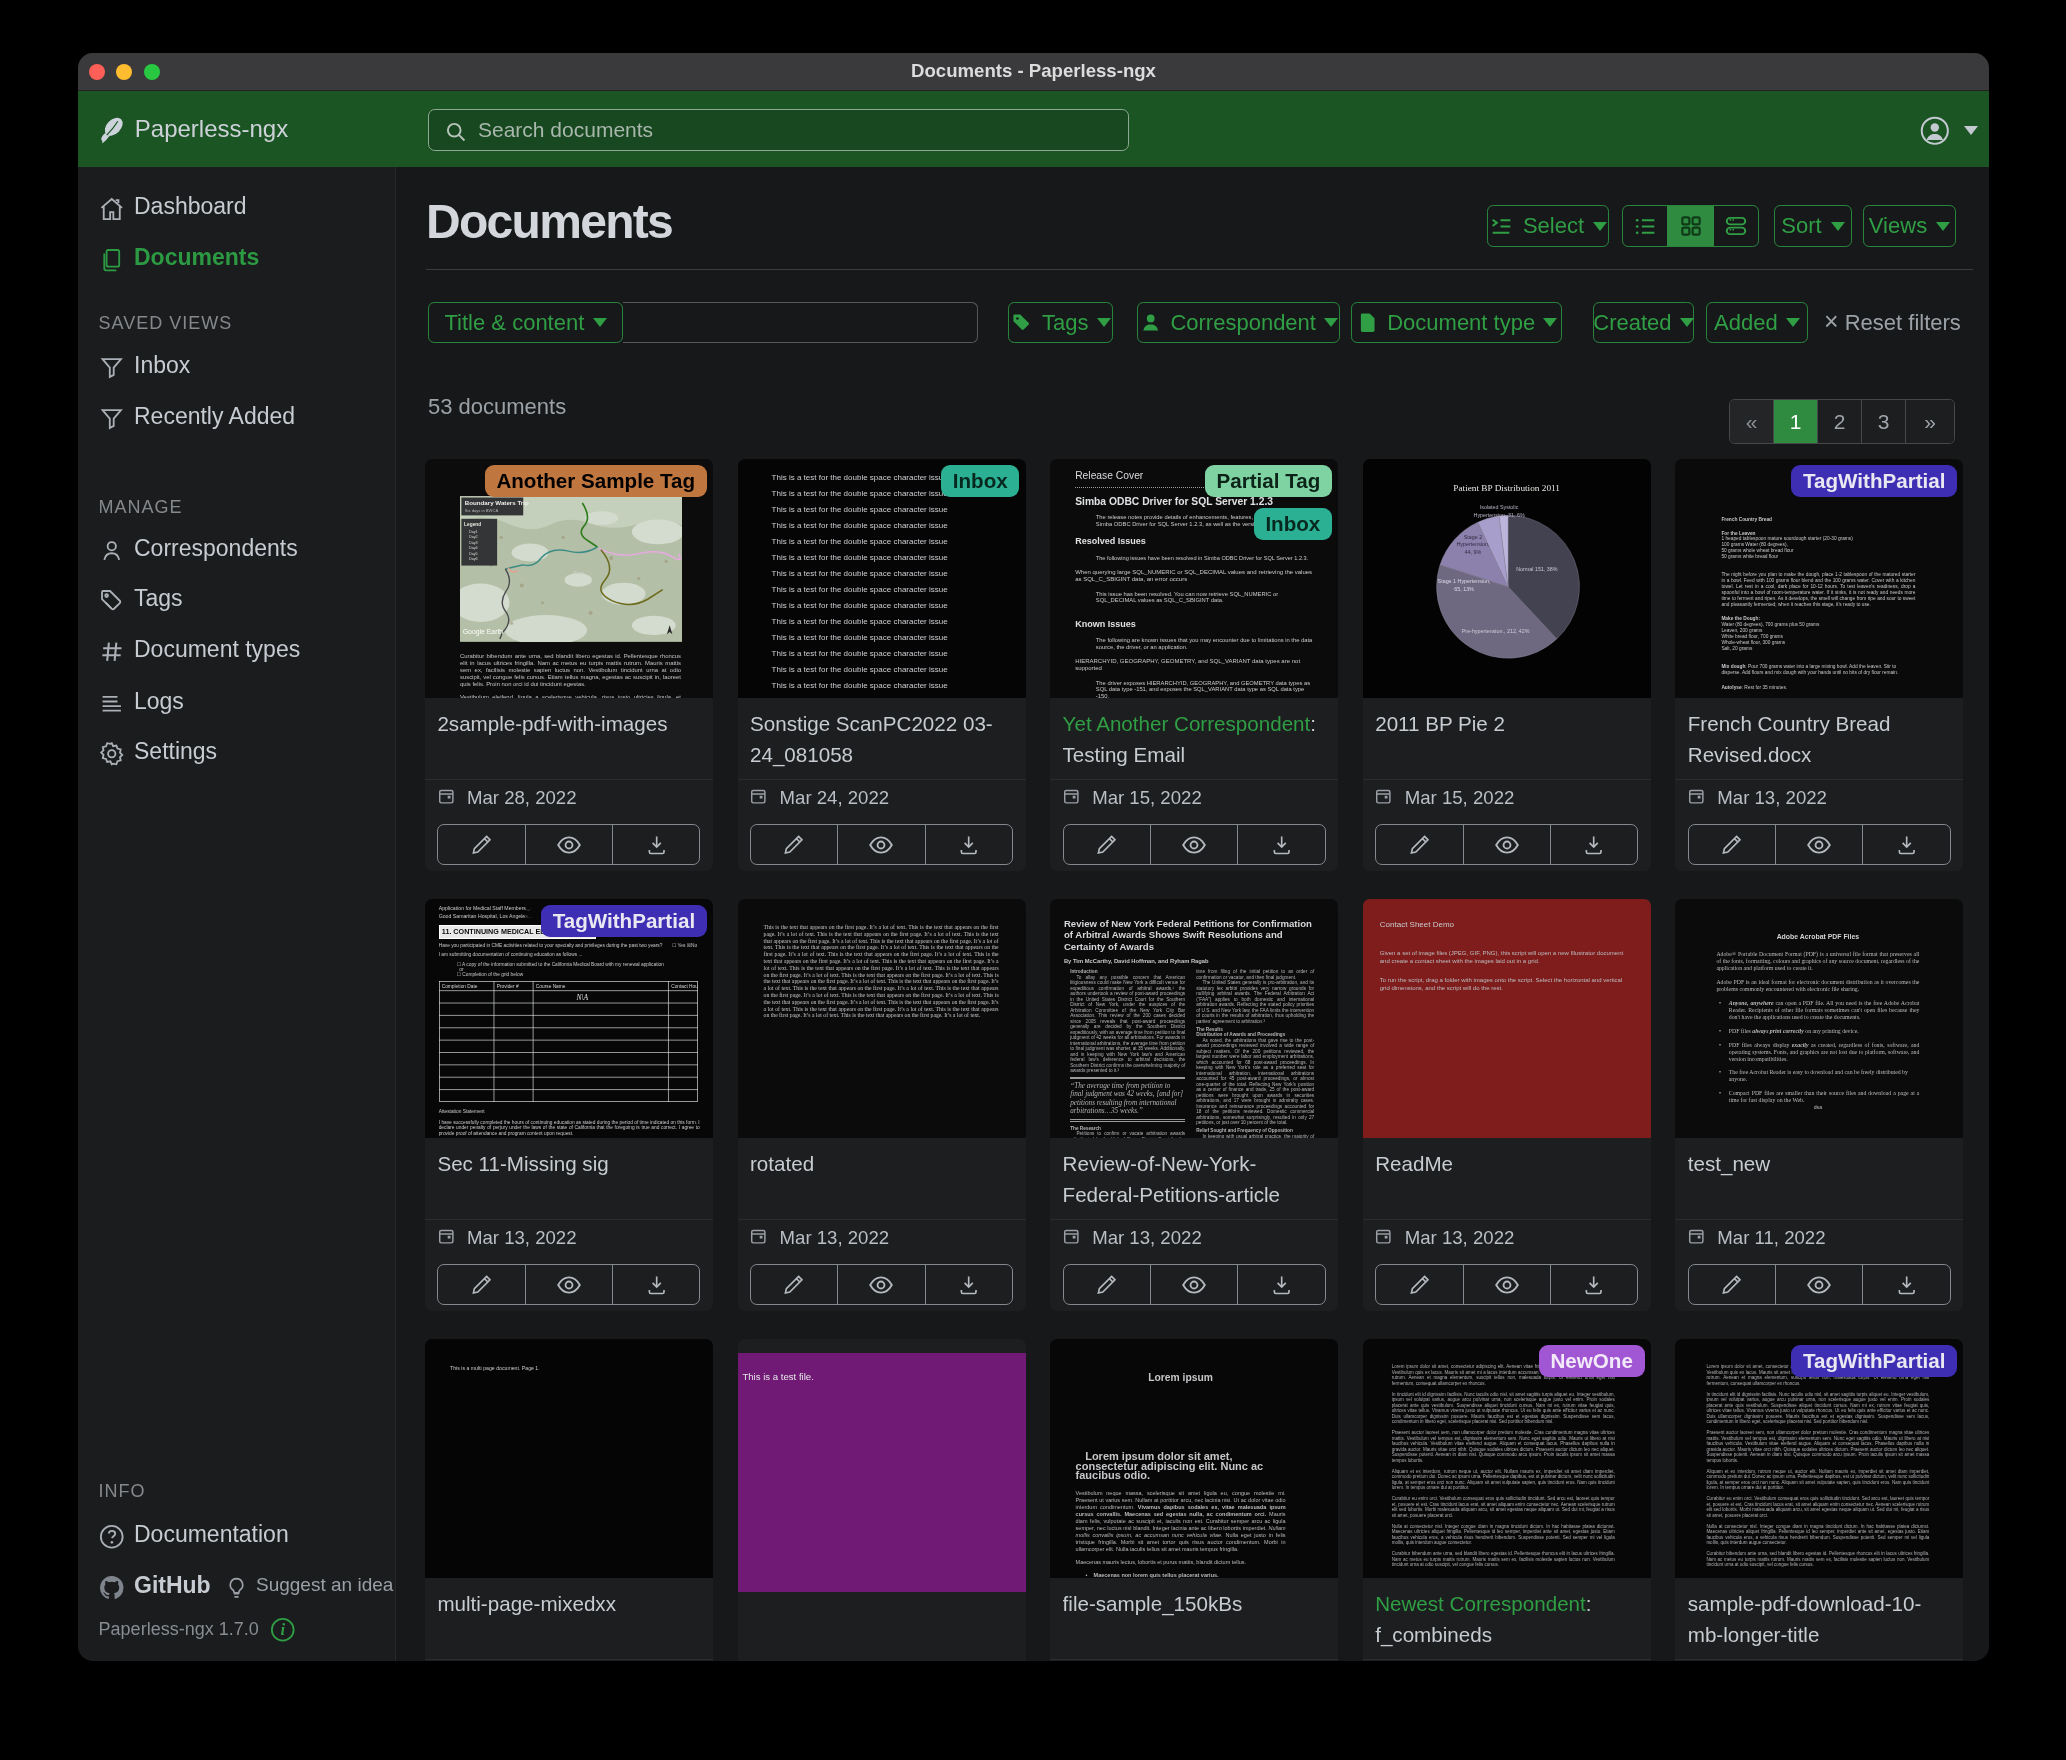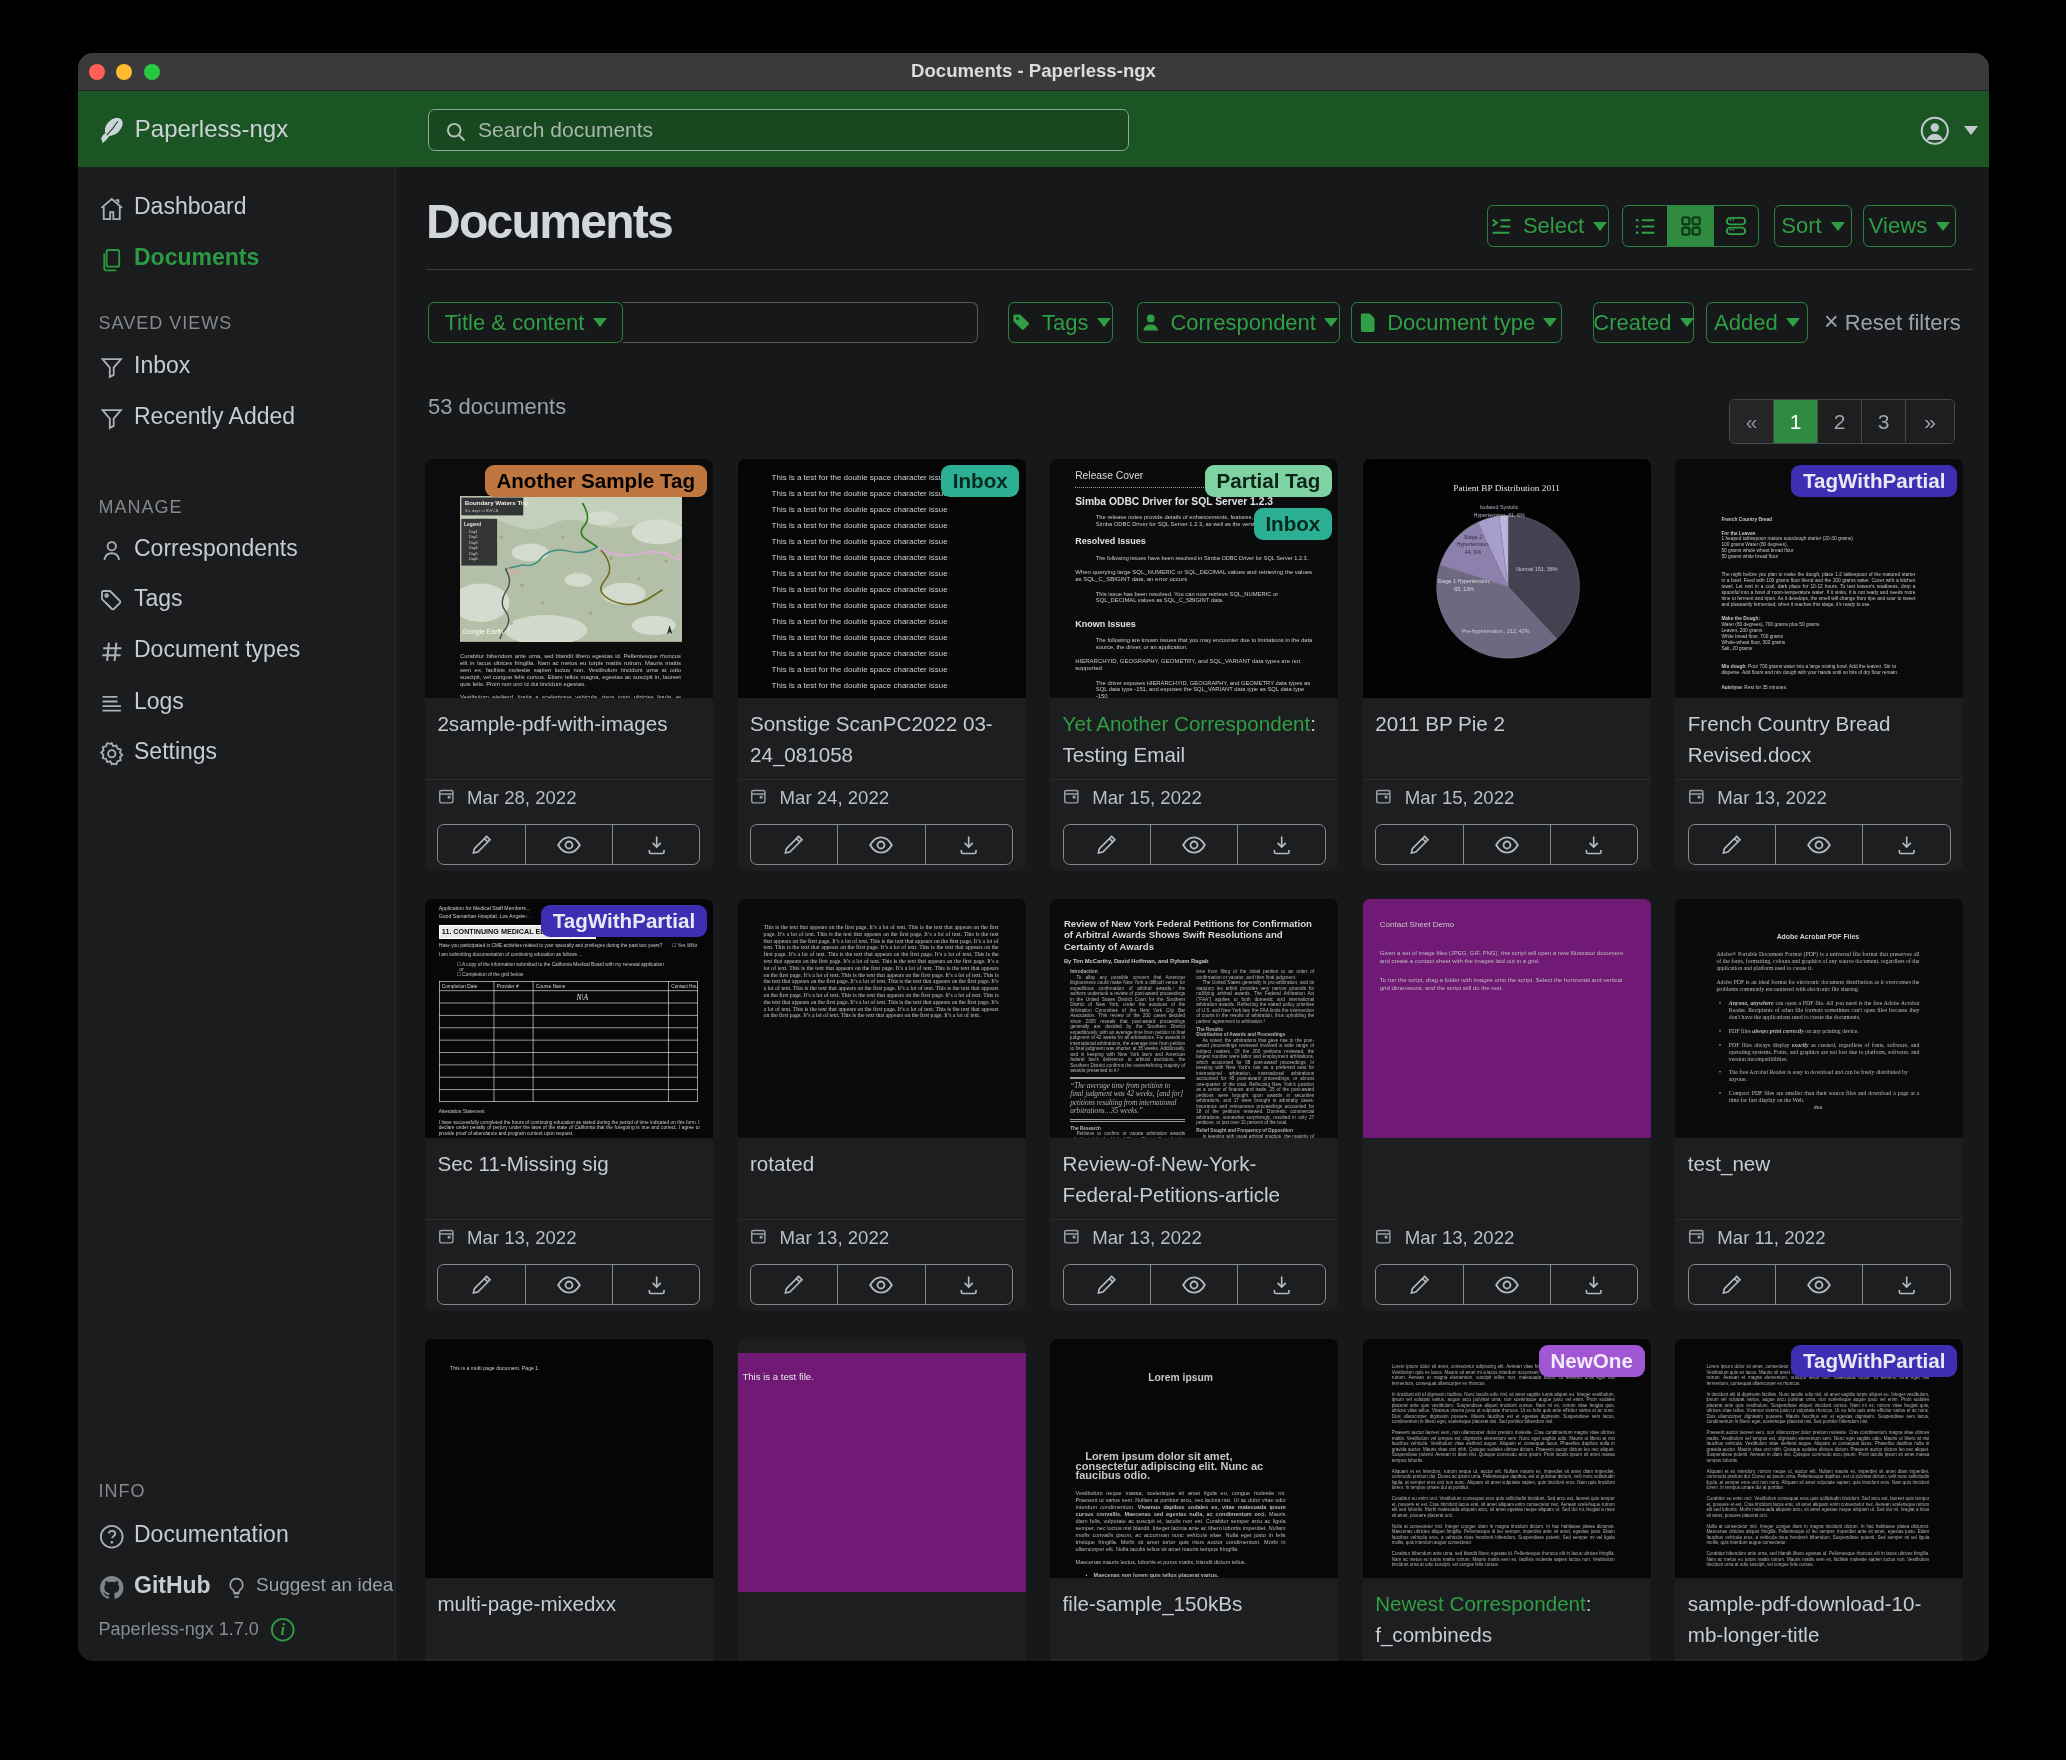--- a/index.html
+++ b/index.html
@@ -725,25 +725,28 @@
             <div class="cbtn">
                 <svg width="23.4" height="23.4" viewBox="0 0 24 24" fill="none" stroke="#b4bac0" stroke-width="1.7">
                   <path d="M12 3.5v10.5M7.8 10.2l4.2 4.2 4.2-4.2M4.5 17.5v2A1.5 1.5 0 0 0 6 21h12a1.5 1.5 0 0 0 1.5-1.5v-2"></path>
                 </svg>
               </div>
           </div>
         </div>
       </div>
 
       <div class="card">
-        <div class="thumb" style="background:#701a75;">
+        <div class="thumb" style="background:#7f1d1d;">
           <div style="position:absolute; left:17px; top:20.6px; color:#c9cacc; font-size:8px;">Contact Sheet Demo</div>
           <div style="position:absolute; left:17px; top:51px; width:254px; color:#bcbdbf; font-size:6px; line-height:7.6px;">Given a set of image files (JPEG, GIF, PNG), this script will open a new Illustrator document and create a contact sheet with the images laid out in a grid.</div>
           <div style="position:absolute; left:17px; top:78px; width:247px; color:#bcbdbf; font-size:6px; line-height:7.6px;">To run the script, drag a folder with images onto the script.  Select the horizontal and vertical grid dimensions, and the script will do the rest.</div>
         </div>
+        <div class="cbody">
+            <div class="ctitle">ReadMe</div>
+          </div>
         <div class="cfoot">
           <div class="cdate">
               <svg width="18.6" height="18.6" viewBox="0 0 24 24" fill="none" stroke="#9aa0a6" stroke-width="1.9">
                 <rect x="3.5" y="4.5" width="17" height="16" rx="2"></rect>
                 <path d="M3.5 9h17"></path>
                 <rect x="13.8" y="11.3" width="3.6" height="3.6" fill="#9aa0a6" stroke="none"></rect>
               </svg>
               <span>Mar 13, 2022</span>
             </div>
           <div class="cbtns">

